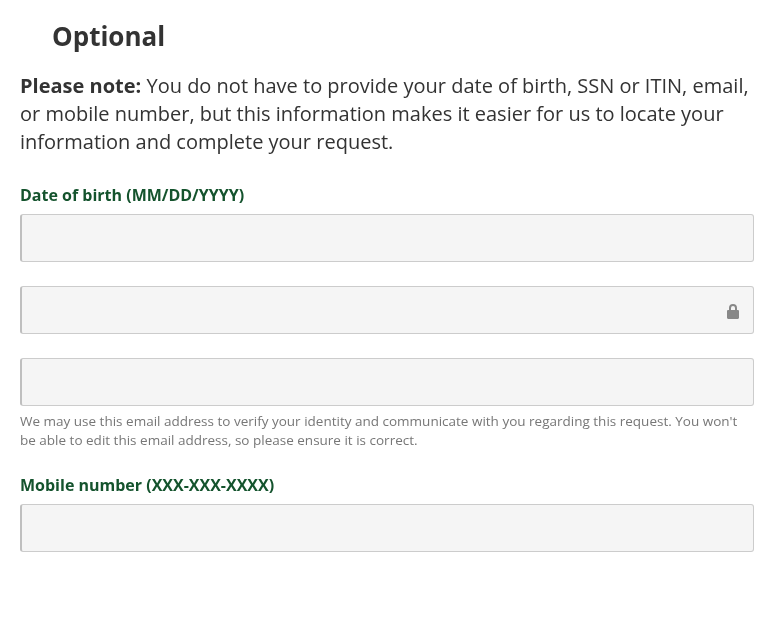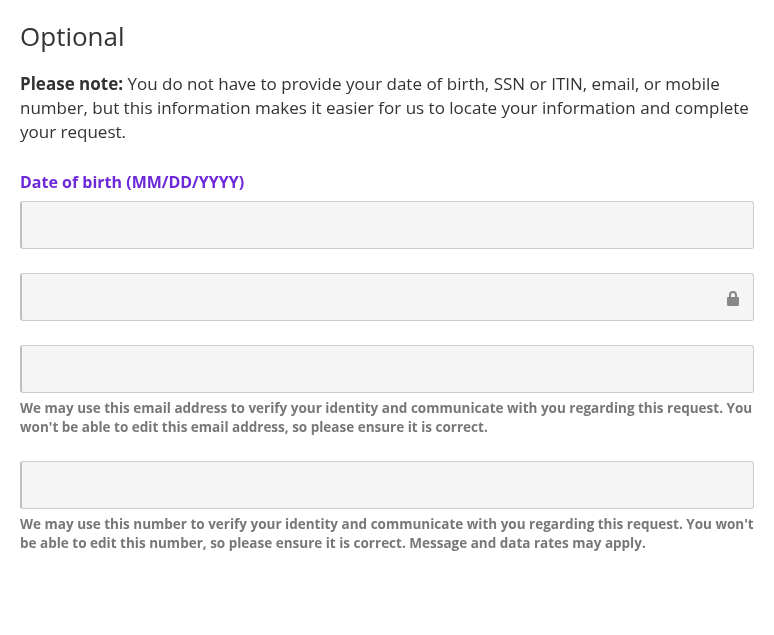--- a/index.html
+++ b/index.html
@@ -9,41 +9,42 @@
     }
     body {
       font-family: "Segoe UI", "Open Sans", Arial, sans-serif;
       background: #ffffff;
       color: #333333;
       padding: 18px 20px;
       width: 774px;
     }
     .section-title {
       font-size: 26px;
-      font-weight: 400;
+      font-weight: 700;
       color: #333333;
       margin-bottom: 18px;
+      margin-left: 32px;
     }
     .note-text {
-      font-size: 17px;
+      font-size: 20px;
       color: #333333;
       line-height: 1.4;
       margin-bottom: 28px;
     }
     .note-text .bold {
       font-weight: 700;
     }
     .field-group {
       margin-bottom: 24px;
     }
     .field-label {
       display: block;
       font-size: 16px;
       font-weight: 700;
-      color: #6d28d9;
+      color: #14532d;
       margin-bottom: 8px;
     }
     .input-wrapper {
       position: relative;
     }
     .text-input {
       width: 100%;
       height: 48px;
       padding: 10px 12px;
       font-size: 16px;
@@ -64,21 +65,20 @@
       transform: translateY(-50%);
       width: 14px;
       height: 16px;
       pointer-events: none;
     }
     .helper-text {
       font-size: 13.5px;
       color: #777777;
       line-height: 1.4;
       margin-top: 6px;
-      font-weight: bold;
     }
   </style>
 </head>
 <body>
 
 <h2 class="section-title">Optional</h2>
 
 <p class="note-text">
   <span class="bold">Please note:</span>
   <span>You do not have to provide your date of birth, SSN or ITIN, email, or mobile number, but this information makes it easier for us to locate your information and complete your request.</span>
@@ -103,17 +103,17 @@
 </div>
 
 <div class="field-group">
   <div class="input-wrapper">
     <input type="text" class="text-input" value="" style="">
   </div>
   <p class="helper-text">We may use this email address to verify your identity and communicate with you regarding this request. You won't be able to edit this email address, so please ensure it is correct.</p>
 </div>
 
 <div class="field-group">
+  <label class="field-label">Mobile number (XXX-XXX-XXXX)</label>
   <div class="input-wrapper">
     <input type="text" class="text-input" value="" style="">
   </div>
-  <p class="helper-text">We may use this number to verify your identity and communicate with you regarding this request. You won't be able to edit this number, so please ensure it is correct. Message and data rates may apply.</p>
 </div>
 
 </body></html>

